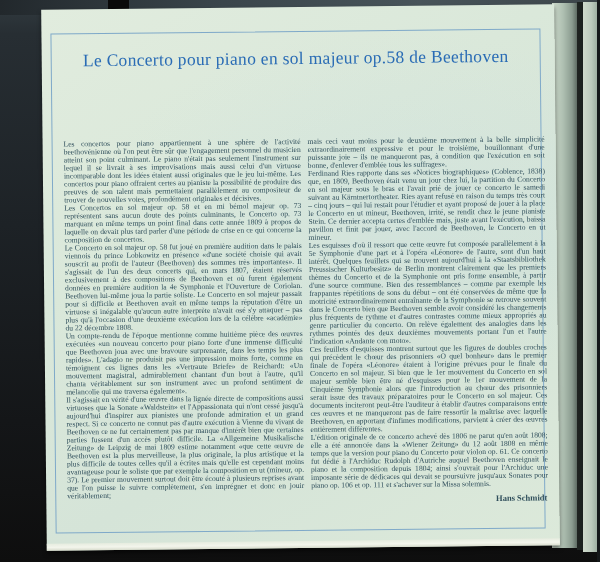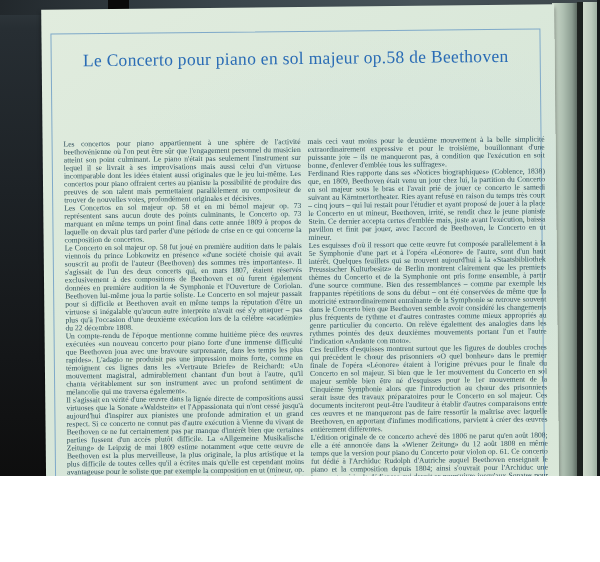--- a/index.html
+++ b/index.html
@@ -1,19 +1,19 @@
 <!DOCTYPE html>
 <html><head>
 <meta charset="utf-8">
 <style>
   html,body { margin:0; padding:0; }
   body { width:600px; height:562px; font-family:"Liberation Serif", serif; }
 
   .scene {
-    position:relative; width:600px; height:476px; overflow:hidden;
+    position:relative; width:600px; height:562px; overflow:hidden;
     background:linear-gradient(180deg,#323b40 0%, #272e33 6%, #1d2226 40%, #141618 75%, #0e0e0e 100%);
   }
   .top-band {
     position:absolute; left:0; top:0; width:600px; height:15px;
     background:linear-gradient(90deg,#22282c 0%, #39444a 35%, #48545a 70%, #3c4549 100%);
   }
   .backdrop-notch {
     position:absolute; left:108px; top:0; width:21px; height:17px;
     background:#0a0a0a; border-radius:0 0 3px 3px;
   }

